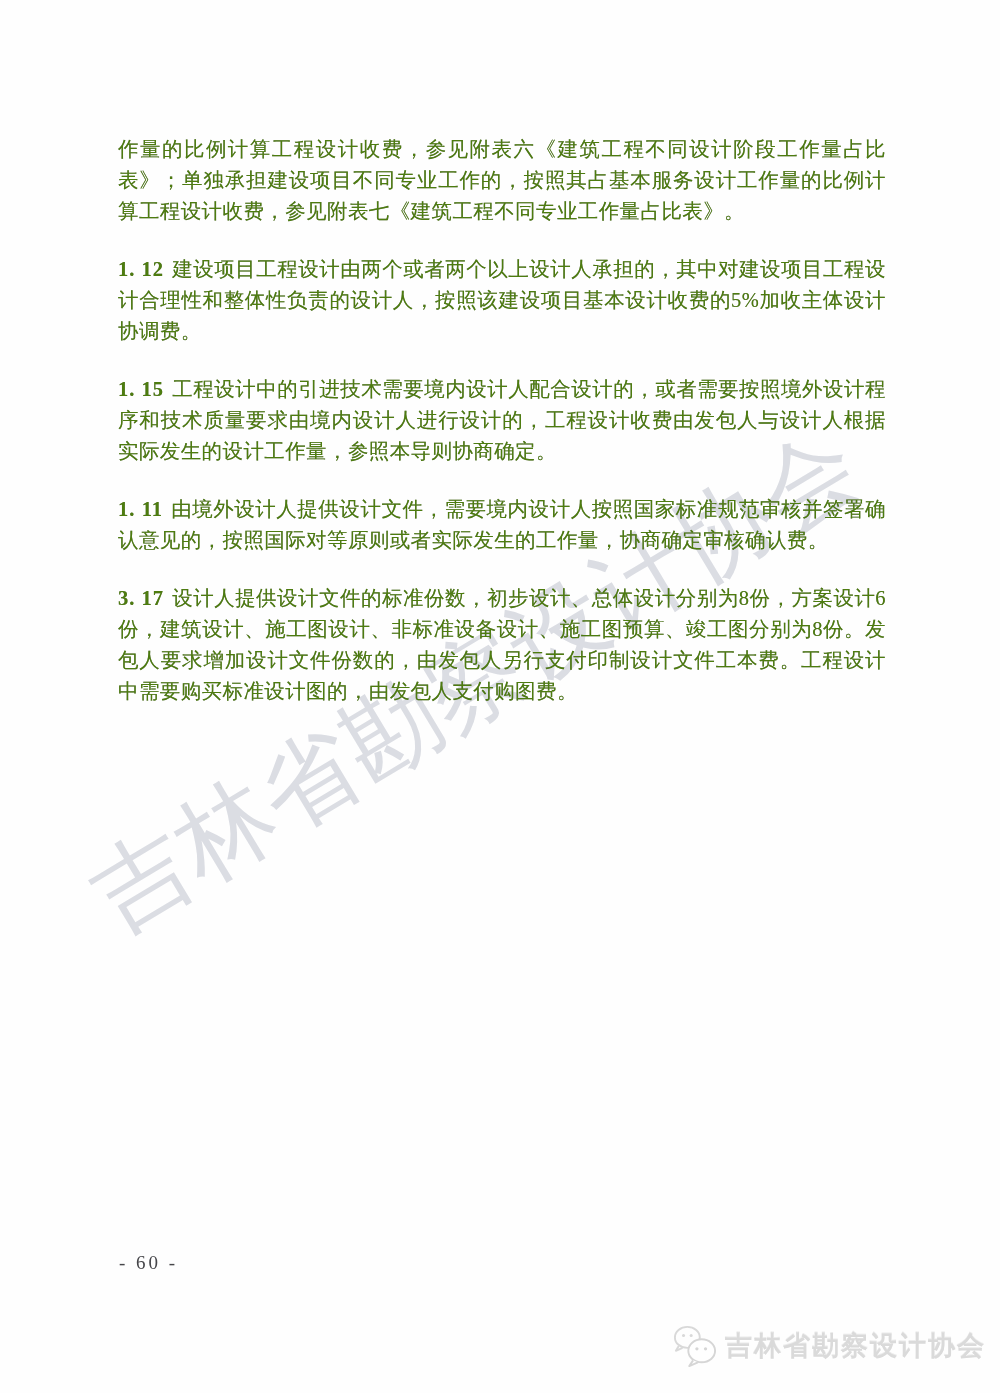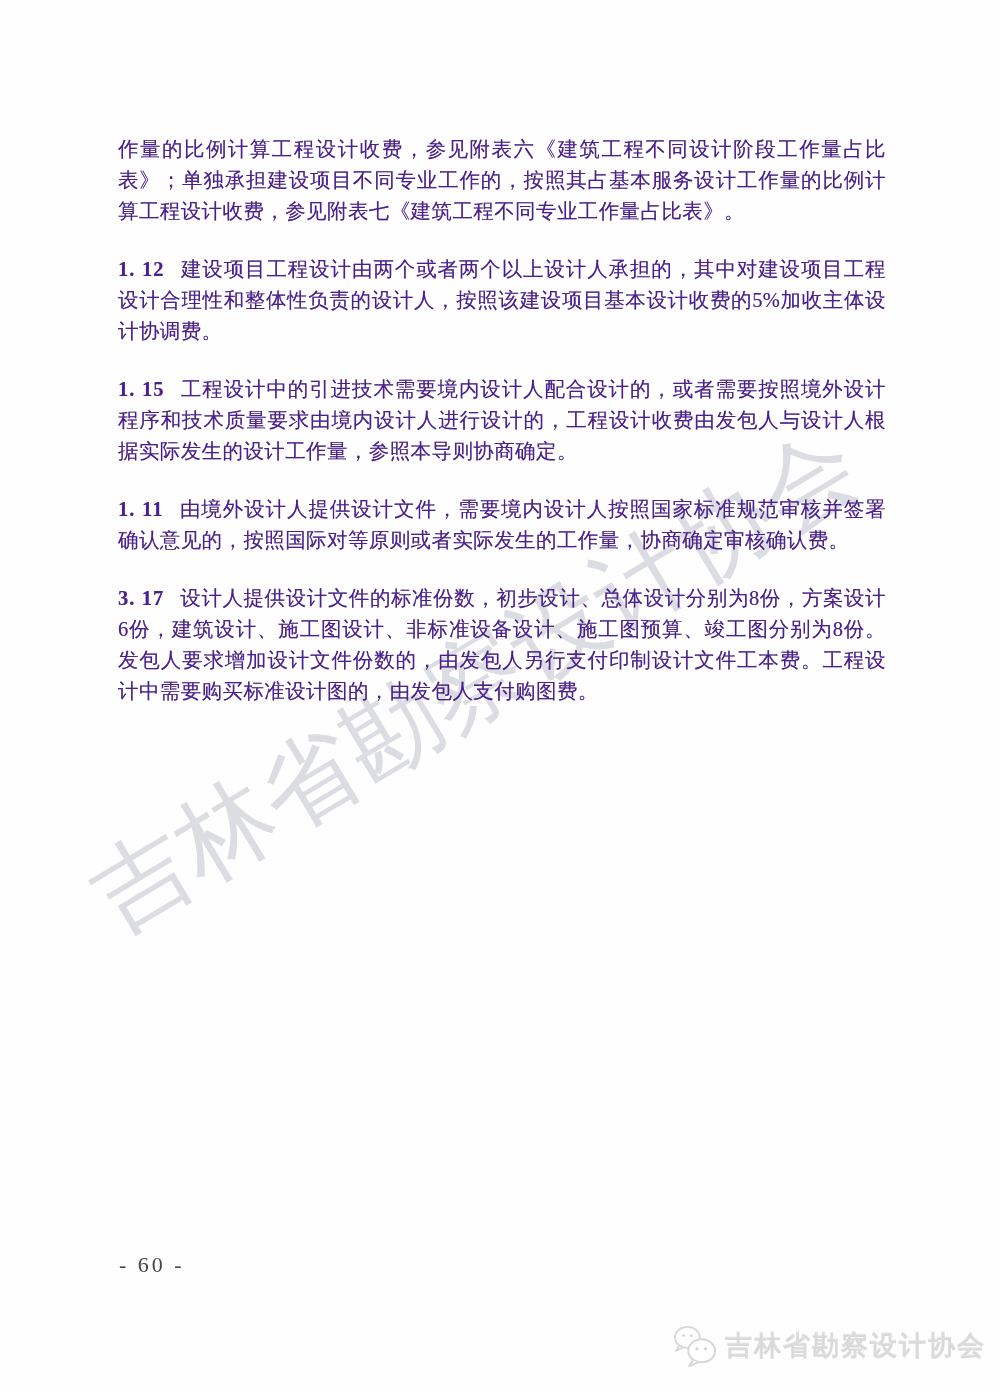--- a/index.html
+++ b/index.html
@@ -30,40 +30,40 @@
     user-select: none;
     font-family: "DejaVu Serif", serif;
   }
   
   .content {
     position: absolute;
     left: 118px;
     top: 134px;
     width: 768px;
     z-index: 1;
-    color: #4c1d95;
+    color: #4d7c0f;
     font-size: 20.5px;
     line-height: 31px;
     text-align: justify;
     letter-spacing: 0.4px;
   }
   .para {
     margin: 0 0 27px 0;
     text-shadow: 0 0 0.5px rgba(58,58,62,0.55);
   }
   .para .num {
     font-weight: bold;
-    margin-right: 16px;
+    margin-right: 8px;
     letter-spacing: 1px;
   }
   .pagenum {
     position: absolute;
     left: 119px;
     top: 1252px;
-    font-size: 22px;
+    font-size: 19px;
     color: #46464a;
     letter-spacing: 3px;
     z-index: 1;
   }
   .brand {
     position: absolute;
     right: 14px;
     top: 1324px;
     display: flex;
     align-items: center;

